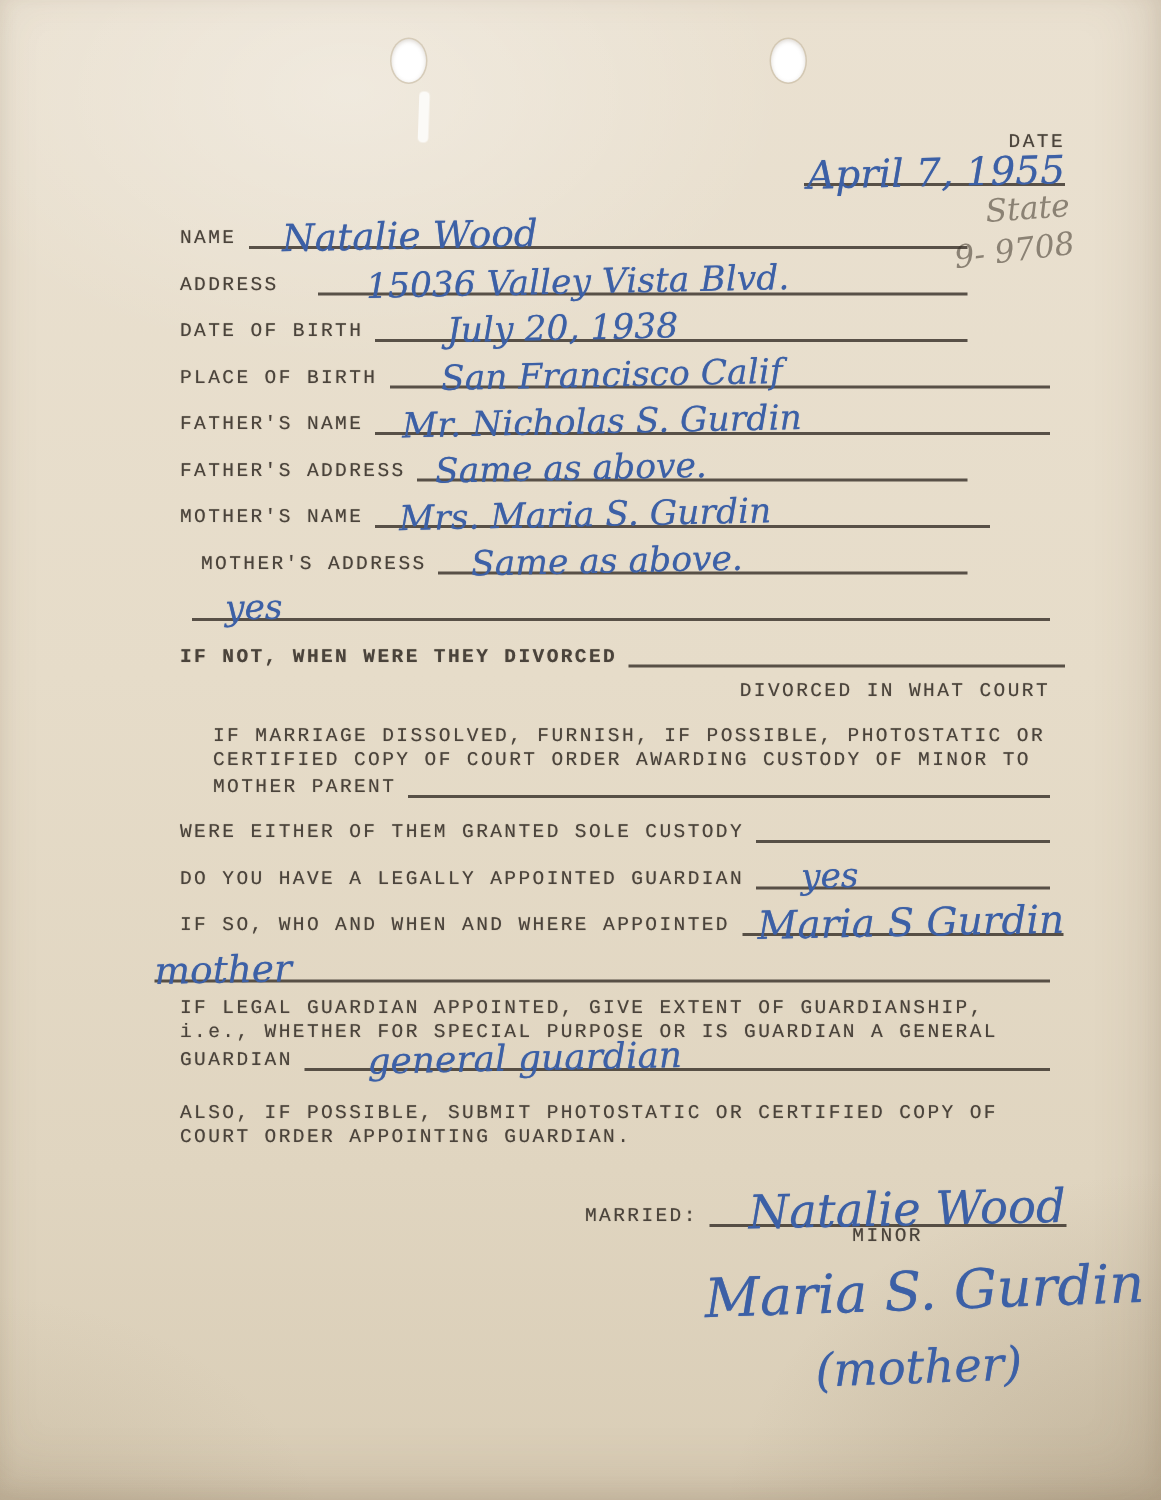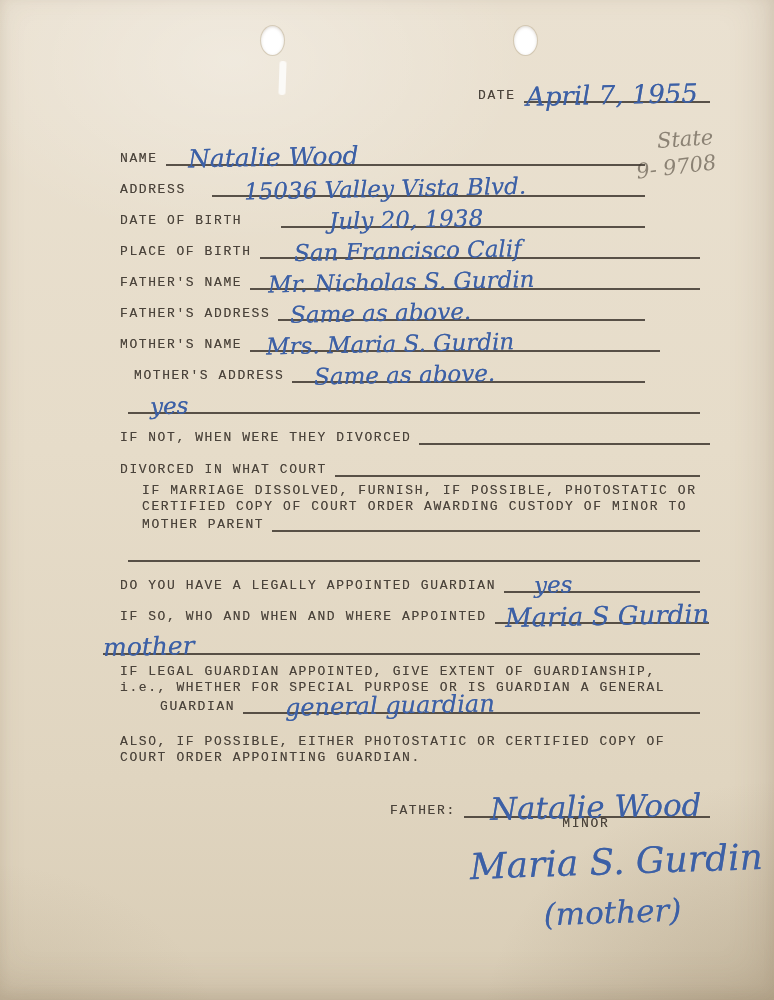--- a/index.html
+++ b/index.html
@@ -68,42 +68,42 @@
 
 <div class="page">
 
   <div class="hole" style="left:261px;top:26px;"></div>
   <div class="hole" style="left:514px;top:26px;"></div>
   <div class="scratch" style="left:279px;top:61px;"></div>
 
   <div class="pencil" style="top:127px;left:657px;transform:rotate(-4deg);">State</div>
   <div class="pencil" style="top:155px;left:636px;transform:rotate(-7deg);">9- 9708</div>
 
-  <div class="row" style="top:73px;left:478px;right:64px;height:30px;">
+  <div class="row" style="top:87px;left:478px;right:64px;height:30px;flex-direction:column;">
     <span class="typed">DATE</span>
     <span class="rule">
       <span class="ink" style="font-size:26px;padding-left:2px;">April 7, 1955</span>
     </span>
   </div>
 
   <div class="row" style="top:142px;left:120px;right:129px;">
     <span class="typed">NAME</span>
     <span class="rule">
       <span class="ink" style="font-size:25px;padding-left:22px;">Natalie Wood</span>
     </span>
   </div>
 
   <div class="row" style="top:173px;left:120px;right:129px;gap:18px;">
     <span class="typed">ADDRESS</span>
     <span class="rule">
       <span class="ink" style="padding-left:32px;">15036 Valley Vista Blvd.</span>
     </span>
   </div>
 
-  <div class="row" style="top:204px;left:120px;right:129px;gap:31px;">
+  <div class="row" style="top:204px;left:120px;right:129px;">
     <span class="typed">DATE OF BIRTH</span>
     <span class="rule">
       <span class="ink" style="padding-left:48px;">July 20, 1938</span>
     </span>
   </div>
 
   <div class="row" style="top:235px;left:120px;right:74px;">
     <span class="typed">PLACE OF BIRTH</span>
     <span class="rule">
       <span class="ink" style="padding-left:34px;">San Francisco Calif</span>
@@ -137,46 +137,47 @@
       <span class="ink" style="padding-left:22px;">Same as above.</span>
     </span>
   </div>
 
   <div class="row" style="top:390px;left:120px;right:74px;">
     <span class="rule">
       <span class="ink" style="padding-left:22px;">yes</span>
     </span>
   </div>
 
-  <div class="row" style="top:421px;left:120px;right:64px;">
+  <div class="row" style="top:421px;left:120px;right:64px;font-weight:bold;">
     <span class="typed">IF NOT, WHEN WERE THEY DIVORCED</span>
     <span class="rule">
       <span class="ink"></span>
     </span>
   </div>
 
-  <div class="row" style="top:453px;left:120px;right:74px;">
+  <div class="row" style="top:453px;left:120px;right:74px;flex-direction:column;">
     <span class="typed">DIVORCED IN WHAT COURT</span>
     <span class="rule">
       <span class="ink"></span>
     </span>
   </div>
 
   <div class="para" style="top:483px;margin-left:22px;">
     <div class="typed pline">IF MARRIAGE DISSOLVED, FURNISH, IF POSSIBLE, PHOTOSTATIC OR</div>
     <div class="typed pline">CERTIFIED COPY OF COURT ORDER AWARDING CUSTODY OF MINOR TO</div>
     <div class="flexline">
       <span class="typed">MOTHER PARENT</span>
       <span class="rule">
         <span class="ink"></span>
       </span>
     </div>
   </div>
 
   <div class="row" style="top:538px;left:120px;right:74px;">
+    <span class="typed">WERE EITHER OF THEM GRANTED SOLE CUSTODY</span>
     <span class="rule">
       <span class="ink"></span>
     </span>
   </div>
 
   <div class="row" style="top:569px;left:120px;right:74px;">
     <span class="typed">DO YOU HAVE A LEGALLY APPOINTED GUARDIAN</span>
     <span class="rule">
       <span class="ink" style="padding-left:30px;">yes</span>
     </span>
@@ -191,35 +192,35 @@
 
   <div class="row" style="top:631px;left:103px;right:74px;">
     <span class="rule" style="margin-left:0;">
       <span class="ink" style="font-size:25px;">mother</span>
     </span>
   </div>
 
   <div class="para" style="top:664px;">
     <div class="typed pline">IF LEGAL GUARDIAN APPOINTED, GIVE EXTENT OF GUARDIANSHIP,</div>
     <div class="typed pline">i.e., WHETHER FOR SPECIAL PURPOSE OR IS GUARDIAN A GENERAL</div>
-    <div class="flexline" style="height:19px;margin-left:40px;">
+    <div class="flexline" style="height:19px;">
       <span class="typed">GUARDIAN</span>
       <span class="rule">
         <span class="ink" style="font-size:24px;padding-left:42px;">general guardian</span>
       </span>
     </div>
   </div>
 
   <div class="para" style="top:734px;">
-    <div class="typed pline">ALSO, IF POSSIBLE, EITHER PHOTOSTATIC OR CERTIFIED COPY OF</div>
+    <div class="typed pline">ALSO, IF POSSIBLE, SUBMIT PHOTOSTATIC OR CERTIFIED COPY OF</div>
     <div class="typed pline">COURT ORDER APPOINTING GUARDIAN.</div>
   </div>
 
   <div class="row" style="top:784px;left:390px;right:64px;height:34px;">
-    <span class="typed">FATHER:</span>
+    <span class="typed">MARRIED:</span>
     <span class="rule">
       <span class="ink" style="font-size:31px;line-height:26px;padding-left:26px;">Natalie Wood</span>
       <span class="typed caption">MINOR</span>
     </span>
   </div>
 
   <div class="ink sig-extra" style="top:852px;left:472px;font-size:36px;transform:rotate(-2deg);">Maria S. Gurdin</div>
   <div class="ink sig-extra" style="top:902px;left:545px;font-size:31px;transform:rotate(-2deg);">(mother)</div>
 
 </div>

